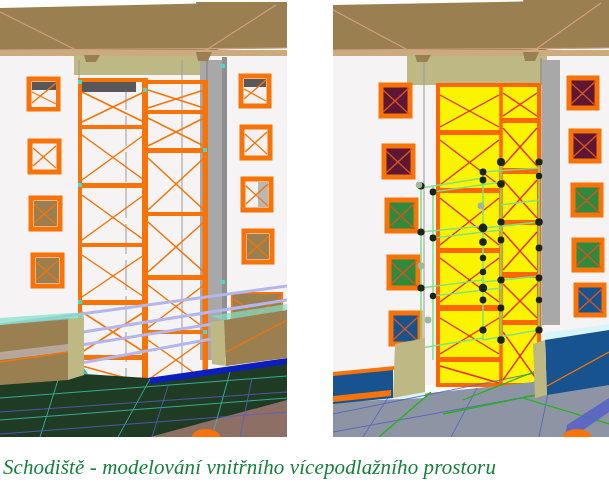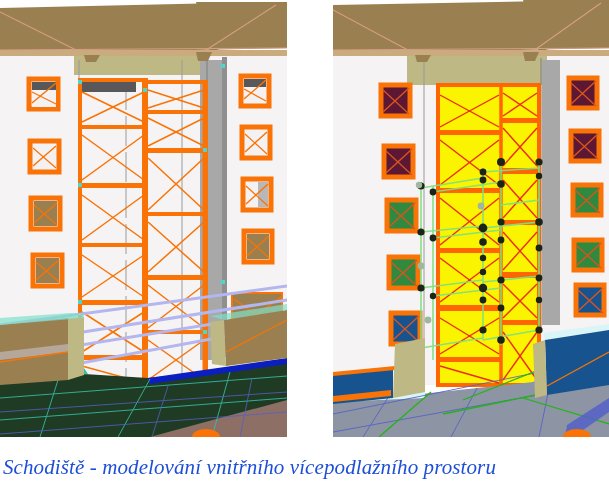--- a/index.html
+++ b/index.html
@@ -13,21 +13,21 @@
   .panel{position:absolute;top:0;height:437px;overflow:hidden;background:#ffffff;}
   #panel-left{left:0;width:287px;}
   #panel-right{left:333px;width:276px;}
   .panel svg{display:block;width:100%;height:100%;}
   #caption{
     position:absolute;left:0;top:440px;width:499px;height:55px;
     display:flex;align-items:center;justify-content:center;
     font-family:"Liberation Serif", serif;
     font-style:italic;
     font-size:21px;
-    color:#1d4ed8;
+    color:#15803d;
     letter-spacing:0.1px;
     white-space:nowrap;
   }
 </style>
 </head>
 <body>
 
 <div id="figure">
 
   <div class="panel" id="panel-left">

